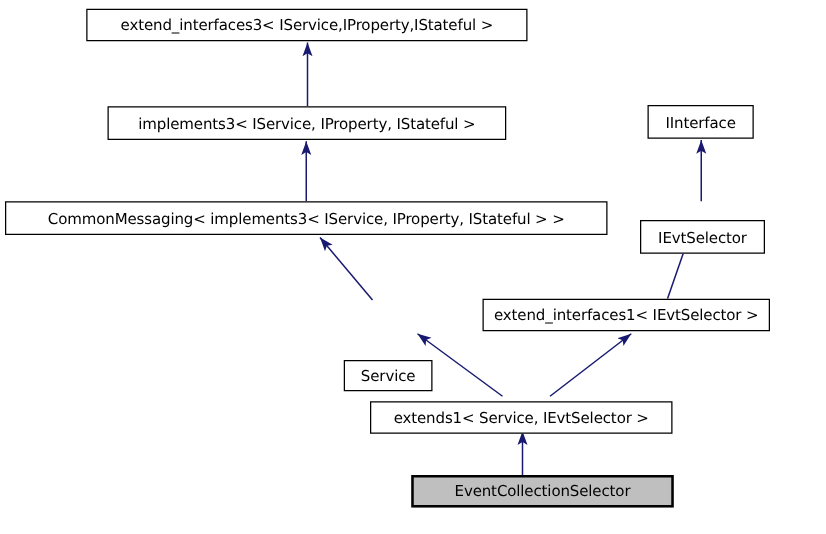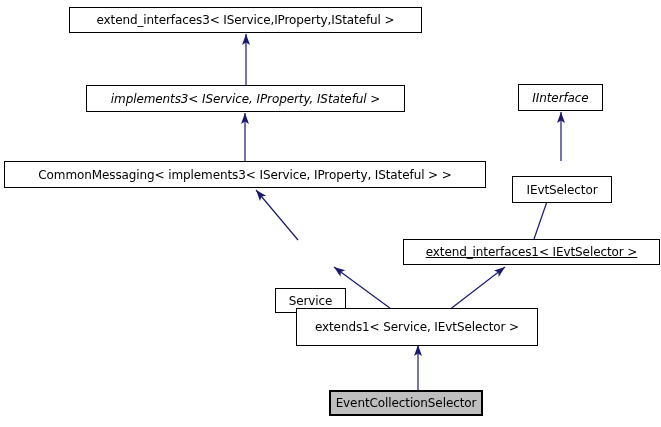--- a/index.html
+++ b/index.html
@@ -58,22 +58,22 @@
       <line x1="245" y1="161" x2="245" y2="113" stroke="#191970" stroke-width="1.2" marker-end="url(#arrowhead)"></line>
       <line x1="298" y1="240" x2="256" y2="190" stroke="#191970" stroke-width="1.2" marker-end="url(#arrowhead)"></line>
       <line x1="561" y1="161" x2="561" y2="112" stroke="#191970" stroke-width="1.2" marker-end="url(#arrowhead)"></line>
       <line x1="534" y1="239" x2="551" y2="190" stroke="#191970" stroke-width="1.2" marker-end="url(#arrowhead)"></line>
       <line x1="402" y1="317" x2="334" y2="267" stroke="#191970" stroke-width="1.2" marker-end="url(#arrowhead)"></line>
       <line x1="440" y1="317" x2="505" y2="267" stroke="#191970" stroke-width="1.2" marker-end="url(#arrowhead)"></line>
       <line x1="418" y1="394" x2="418" y2="345" stroke="#191970" stroke-width="1.2" marker-end="url(#arrowhead)"></line>
     </svg>
   <div id="node-layer">
       <div class="node" style="left: 69px; top: 7px; width: 353px; height: 26px;">extend_interfaces3&lt; IService,IProperty,IStateful &gt;</div>
-      <div class="node" style="left: 86px; top: 85px; width: 319px; height: 27px; font-style: italic;">implements3&lt; IService, IProperty, IStateful &gt;</div>
-      <div class="node" style="left: 518px; top: 84px; width: 85px; height: 27px; font-style: italic;">IInterface</div>
+      <div class="node" style="left: 86px; top: 85px; width: 319px; height: 27px;">implements3&lt; IService, IProperty, IStateful &gt;</div>
+      <div class="node" style="left: 518px; top: 84px; width: 85px; height: 27px;">IInterface</div>
       <div class="node" style="left: 4px; top: 161px; width: 482px; height: 27px;">CommonMessaging&lt; implements3&lt; IService, IProperty, IStateful &gt; &gt;</div>
       <div class="node" style="left: 512px; top: 176px; width: 100px; height: 27px;">IEvtSelector</div>
       <div class="node" style="left: 275px; top: 240px; width: 71px; height: 25px; margin-top: 48px;">Service</div>
-      <div class="node" style="left: 403px; top: 239px; width: 257px; height: 26px; text-decoration: underline;">extend_interfaces1&lt; IEvtSelector &gt;</div>
-      <div class="node" style="left: 296px; top: 308px; width: 242px; height: 38px;">extends1&lt; Service, IEvtSelector &gt;</div>
-      <div class="node highlighted" style="left: 329px; top: 390px; width: 154px; height: 26px;">EventCollectionSelector</div>
+      <div class="node" style="left: 386px; top: 239px; width: 230px; height: 26px;">extend_interfaces1&lt; IEvtSelector &gt;</div>
+      <div class="node" style="left: 296px; top: 321px; width: 242px; height: 26px;">extends1&lt; Service, IEvtSelector &gt;</div>
+      <div class="node highlighted" style="left: 329px; top: 380px; width: 210px; height: 26px;">EventCollectionSelector</div>
     </div>
 </div>
 
 </body></html>

